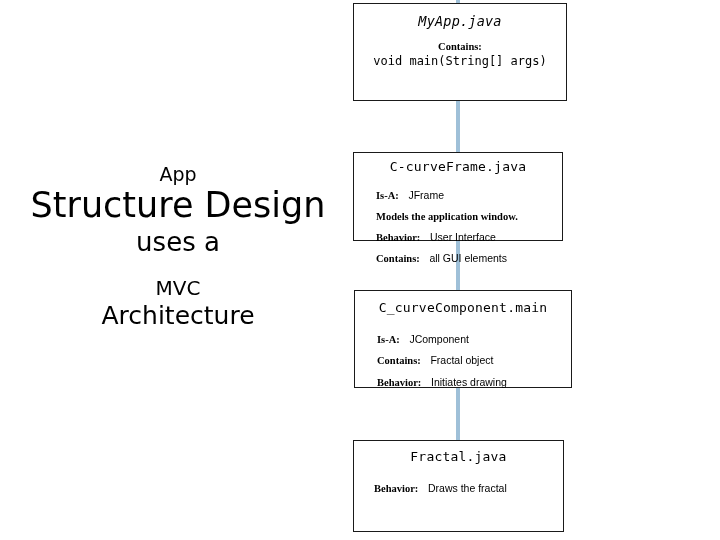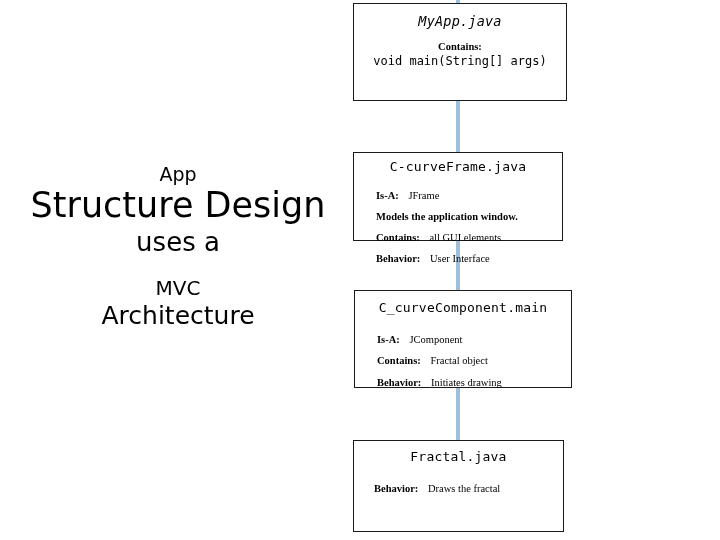--- a/index.html
+++ b/index.html
@@ -64,21 +64,21 @@
   .attr-row {
     white-space: nowrap;
     color: #000000;
   }
   .attr-key {
     font-family: "Liberation Serif", "DejaVu Serif", serif;
     font-weight: bold;
     font-size: 10.5px;
   }
   .attr-val {
-    font-family: Liberation Serif, serif;
+    font-family: Liberation Sans, sans-serif;
     font-size: 10.5px;
   }
   .attr-plain {
     font-family: "Liberation Serif", "DejaVu Serif", serif;
     font-weight: bold;
     font-size: 10.5px;
     white-space: nowrap;
     margin-top: 30px;
   }
 
@@ -156,27 +156,27 @@
     <div class="node-title">C-curveFrame.java</div>
     <div class="node-body">
       <div class="attr-row">
         <span class="attr-key">Is-A:</span>
         <span class="attr-val">JFrame</span>
       </div>
       <div class="attr-row">
         <span class="attr-plain">Models the application window.</span>
       </div>
       <div class="attr-row">
+        <span class="attr-key">Behavior:</span>
+        <span class="attr-val">User Interface</span>
+      </div>
+      <div class="attr-row">
         <span class="attr-key">Contains:</span>
         <span class="attr-val">all GUI elements</span>
       </div>
-      <div class="attr-row">
-        <span class="attr-key">Behavior:</span>
-        <span class="attr-val">User Interface</span>
-      </div>
     </div>
   </div>
 
   <div class="node" id="node-3">
     <div class="node-title">C_curveComponent.main</div>
     <div class="node-body">
       <div class="attr-row">
         <span class="attr-key">Is-A:</span>
         <span class="attr-val">JComponent</span>
       </div>

